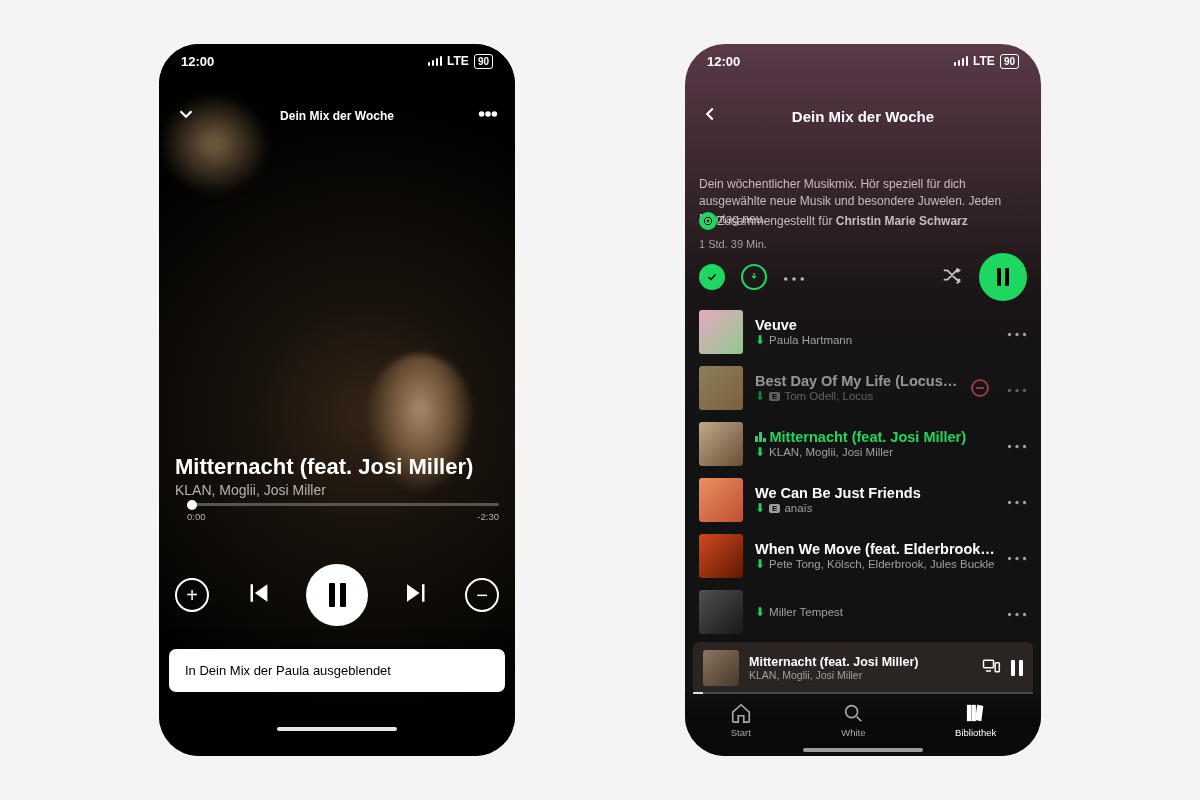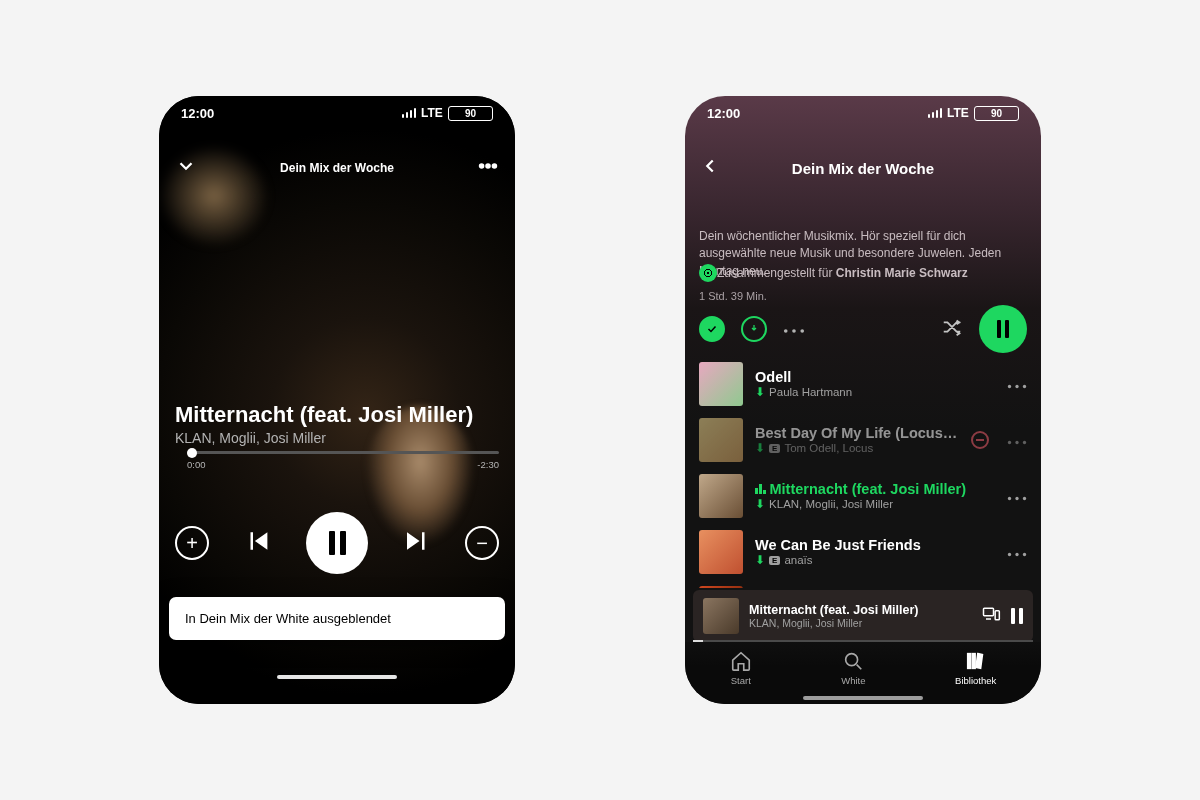--- a/index.html
+++ b/index.html
@@ -5,39 +5,39 @@
   * { box-sizing: border-box; margin: 0; padding: 0; }
   body {
     width: 1200px; height: 800px;
     background: #f4f4f4;
     font-family: -apple-system, "Helvetica Neue", Arial, sans-serif;
     display: flex; align-items: center; justify-content: center;
     gap: 170px;
     -webkit-font-smoothing: antialiased;
   }
   .phone {
-    width: 356px; height: 608px;
+    width: 356px; height: 712px;
     border-radius: 40px;
     overflow: hidden;
     position: relative;
     color: #fff;
     background: #000;
   }
   
   .status {
     position: absolute; top: 0; left: 0; right: 0; height: 34px;
     display: flex; align-items: center; justify-content: space-between;
     padding: 0 22px; font-size: 13px; font-weight: 600; z-index: 20;
   }
   .status-right { display:flex; align-items:center; gap:5px; font-size:12px;}
   .sigbars { display:flex; gap:1.5px; align-items:flex-end; }
   .sigbars span { width:2.5px; background:#fff; border-radius:1px; }
   .sigbars span:nth-child(1){height:4px;} .sigbars span:nth-child(2){height:6px;}
   .sigbars span:nth-child(3){height:8px;} .sigbars span:nth-child(4){height:10px;}
-  .batt { border:1.2px solid #fff; border-radius:3px; padding:0 16px; font-size:10px; line-height:13px; font-weight:700;}
+  .batt { border:1.2px solid #fff; border-radius:3px; padding:0 3px; font-size:10px; line-height:13px; font-weight:700;}
 
   
   .left .cover {
     position:absolute; inset:0;
     background: radial-gradient(circle at 58% 52%, #332416 0%, #1a130d 25%, #0a0805 55%, #000 75%);
   }
   .left .face { position:absolute; right:40px; top:310px; width:110px; height:140px; }
   .left .face::before{content:"";position:absolute;inset:0;background:radial-gradient(ellipse at 50% 40%, #a88a6a 0%, #6a4f35 40%, transparent 70%);border-radius:50% 50% 45% 45%;filter:blur(3px);}
   .left .hair{position:absolute;left:-10px;top:40px;width:130px;height:120px;background:radial-gradient(ellipse,#7a6243 0%,transparent 60%);filter:blur(5px);}
   .left .topbar { position:absolute; top:52px; left:0; right:0; height:40px; display:flex; align-items:center; justify-content:space-between; padding:0 16px;}
@@ -162,21 +162,21 @@
         <div class="bars">
           <span></span>
           <span></span>
         </div>
       </div>
     <div class="skip"><svg viewBox="0 0 24 24">
           <path d="M16 5v14h2V5h-2zM4 5v14l10-7L4 5z"></path>
         </svg></div>
     <div class="ring">−</div>
   </div>
-  <div class="toast">In Dein Mix der White ausgeblendet</div>
+  <div class="toast">In Dein Mix der Paula ausgeblendet</div>
   <div class="homebar"></div>
 </div>
 
 <div class="phone right">
   <div class="status">
     <span>12:00</span>
     <div class="status-right">
       <div class="sigbars">
           <span></span>
           <span></span>
@@ -224,21 +224,21 @@
           <span></span>
           <span></span>
         </div>
       </div>
   </div>
 
   <div class="list" id="tracklist">
       <div class="row">
         <div class="art" style="background: linear-gradient(135deg, rgb(232, 168, 192), rgb(143, 201, 143));"></div>
         <div class="meta">
-          <div class="tname">Odell</div>
+          <div class="tname">Veuve</div>
           <div class="sub">
             <span class="dl">⬇</span>
             <span> Paula Hartmann</span>
           </div>
         </div>
         <div class="rmore"><svg viewBox="0 0 24 6">
             <circle cx="3" cy="3" r="2"></circle>
             <circle cx="12" cy="3" r="2"></circle>
             <circle cx="21" cy="3" r="2"></circle>
           </svg></div>

